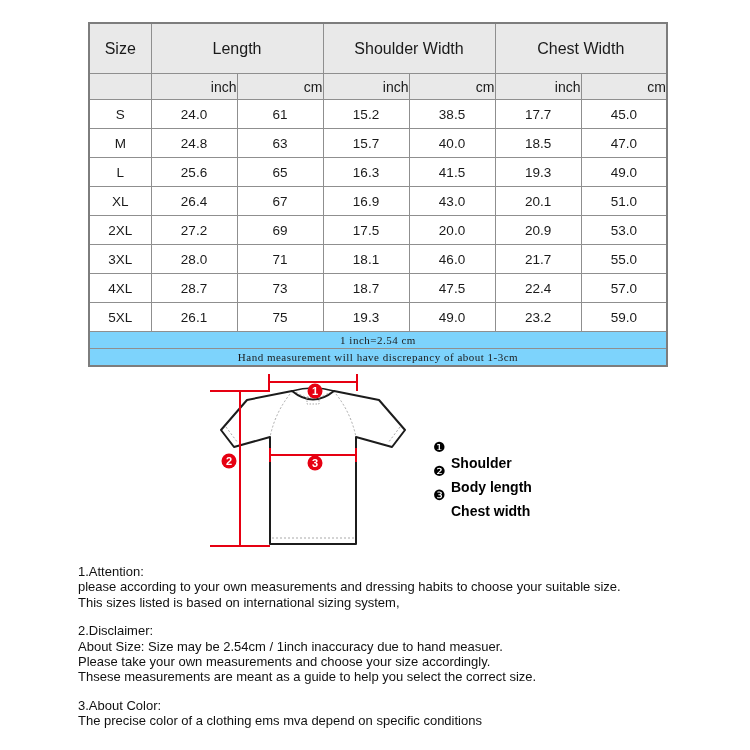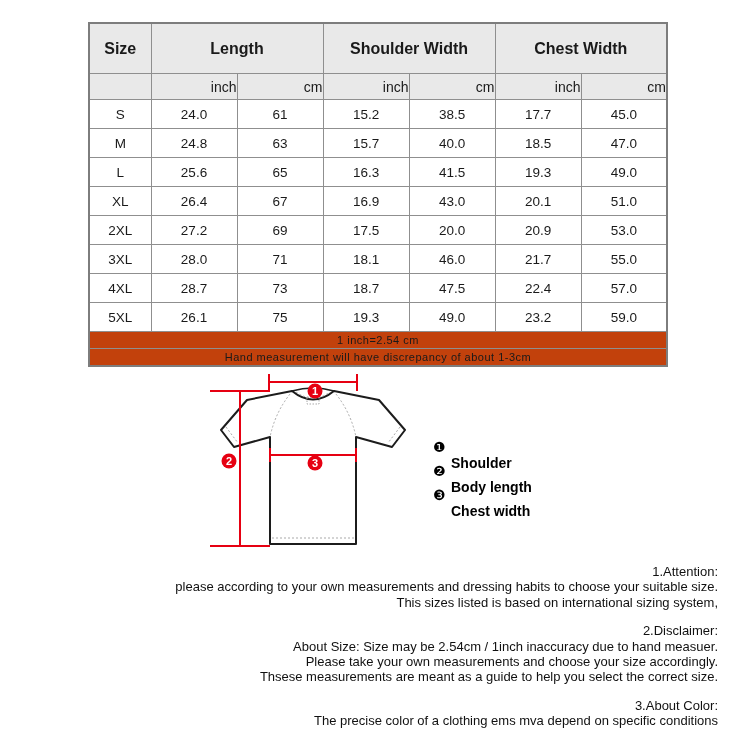--- a/index.html
+++ b/index.html
@@ -12,44 +12,44 @@
   .size-table{
     position:absolute;left:88px;top:22px;width:578px;
     border-collapse:collapse;table-layout:fixed;text-align:center;
     border:2px solid #7d7d7d;
   }
   .size-table th,.size-table td{
     border:1px solid #8f8f8f;padding:0;vertical-align:middle;
     overflow:hidden;white-space:nowrap;
   }
   .size-table thead th{background:#e9e9e9;}
-  .hdr-main th{height:49px;font-size:16px;font-weight:bold;}
+  .hdr-main th{height:49px;font-size:16px;font-weight:normal;}
   .hdr-units th{height:25px;font-size:14px;font-weight:normal;text-align:right;}
   .size-table tbody td{height:28px;font-size:13.5px;background:#fff;}
   .size-table .note-row td{
-    height:16px;font-family:Liberation Sans, sans-serif;
-    font-size:11px;letter-spacing:.5px;background:#c2410c;margin-top:40px;
+    height:16px;font-family:Liberation Serif, serif;
+    font-size:11px;letter-spacing:.5px;background:#7dd3fc;margin-top:40px;
   }
 
   
   .diagram{position:absolute;left:195px;top:368px;}
 
   
   .legend{position:absolute;left:433px;top:435px;}
   .legend-item{display:flex;align-items:center;height:24px;}
   .legend-marker{
     font-family:"DejaVu Sans",sans-serif;font-size:14px;color:#000;
     width:18px;flex:0 0 18px;
   }
   .legend-label{font-size:14px;font-weight:bold;color:#000;margin-top:31px;}
 
   
   .notes{position:absolute;left:78px;top:564px;width:640px;}
   .note-section{margin:0 0 13px 0;}
-  .note-section p{margin:0;font-size:13px;line-height:15.4px;color:#111;text-align:right;}
+  .note-section p{margin:0;font-size:13px;line-height:15.4px;color:#111;}
 </style>
 </head>
 <body>
 
 <div class="canvas">
 
   <table class="size-table">
     <colgroup>
       <col style="width:62px">
       <col style="width:86px">

